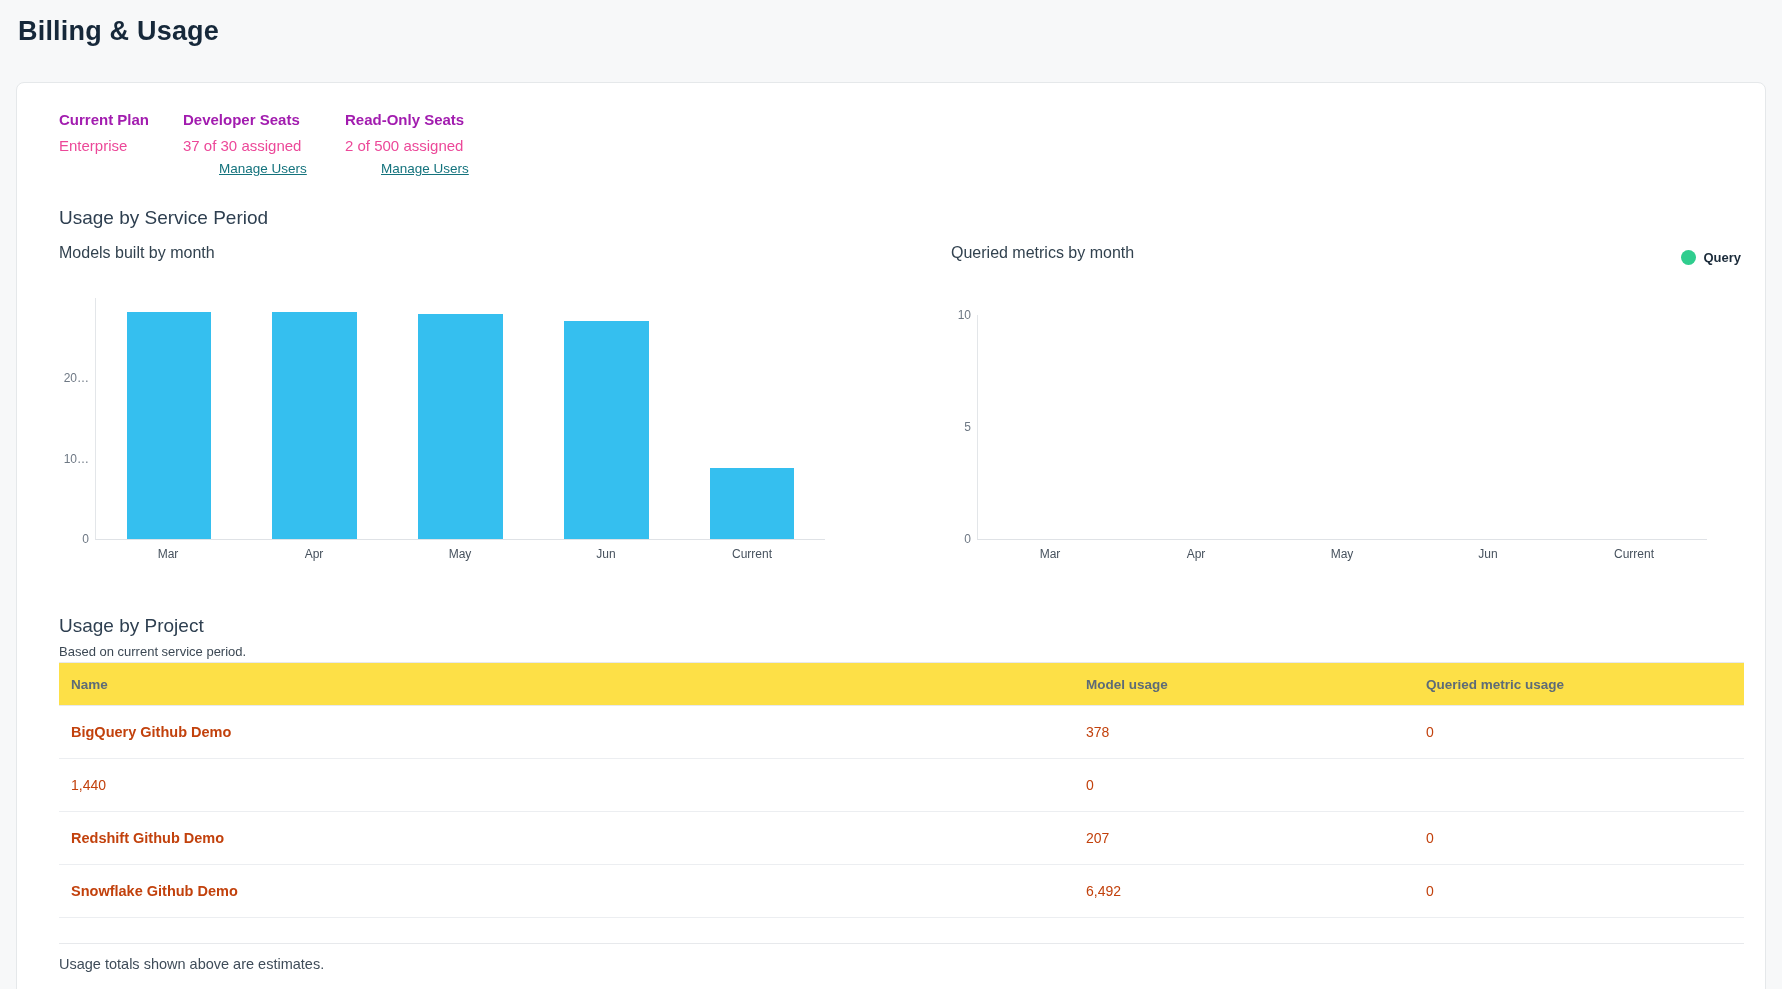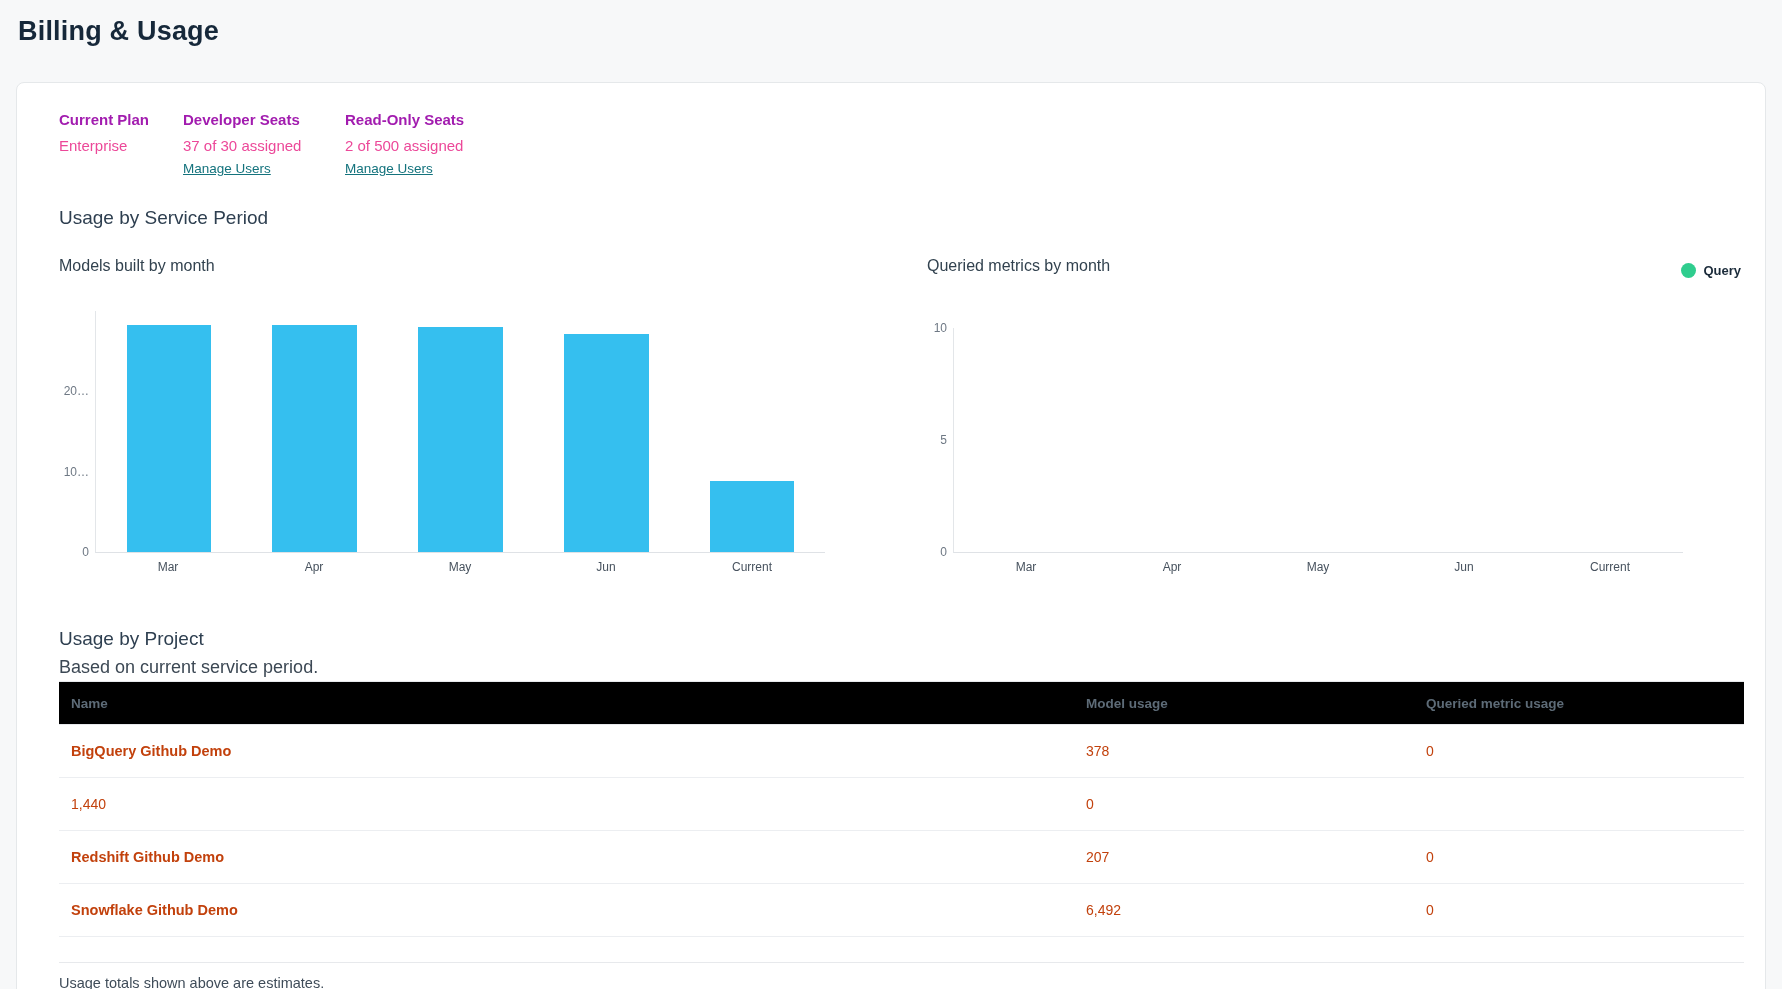--- a/index.html
+++ b/index.html
@@ -21,27 +21,27 @@
   }
 
   
   .plan-row { display:flex; }
   .plan-col { }
   .plan-col.c1 { width:124px; }
   .plan-col.c2 { width:162px; }
   .plan-label { font-size:15px; font-weight:700; color:#a21caf; }
   .plan-value { font-size:15px; color:#ec4899; margin-top:9px; }
   .plan-link { display:inline-block; margin-top:7px; font-size:13.5px; color:#14737d;
-               text-decoration:underline; cursor:pointer; }
+               text-decoration:underline; cursor:pointer;margin-left:36px; }
 
   
   .section-heading { font-size:19px; font-weight:400; color:#2e3f50; margin-top:30px; }
 
   
-  .charts-row { position:relative; display:flex; margin-top:28px; }
+  .charts-row { position:relative; display:flex; margin-top:15px;gap:24px; }
   .chart-title { font-size:16px; color:#32424f; }
   .chart-left  { width:826px; }
   .chart-right { flex:1; }
   .chart-right .chart-title { margin-left:42px; }
   .plot { position:relative; width:730px; border-left:1px solid #e3e6e9; border-bottom:1px solid #dfe2e6; }
   .chart-left  .plot { height:242px; margin-left:36px; margin-top:36px; }
   .chart-right .plot { height:225px; margin-left:68px; margin-top:53px; }
   .ytick { position:absolute; right:calc(100% + 7px); font-size:12px; color:#6e7884; white-space:nowrap; }
   .bars { position:absolute; left:0; top:0; right:0; bottom:0; display:flex; }
   .slot { flex:1; display:flex; align-items:flex-end; justify-content:center; }
@@ -50,24 +50,24 @@
   .chart-left  .xlabels { margin-left:36px; }
   .chart-right .xlabels { margin-left:68px; }
   .xlabel { flex:1; text-align:center; font-size:12px; color:#47525e; }
   .legend { position:absolute; right:3px; top:6px; }
   .legend-item { display:inline-flex; align-items:center; gap:7px; cursor:pointer; }
   .legend-dot { width:15px; height:15px; border-radius:50%; }
   .legend-label { font-size:13px; font-weight:700; color:#1b2b3a; }
 
   
   .project-section { margin-top:54px; }
-  .project-sub { font-size:18px; color:#3c4854; margin-top:7px; }
+  .project-sub { font-size:13px; color:#3c4854; margin-top:7px; }
   .usage-table { margin-top:3px; border-top:1px solid #e7e9ec; }
   .t-row { display:grid; grid-template-columns:1015px 340px 1fr; align-items:center; }
-  .t-head { background:#000000; height:43px; border-bottom:1px solid #e7e9ec; }
+  .t-head { background:#fde047; height:43px; border-bottom:1px solid #e7e9ec; }
   .t-head .t-cell { font-size:13.5px; font-weight:600; color:#5d6b77; }
   .t-cell { padding-left:12px; }
   .t-data { height:53px; border-bottom:1px solid #eceef1; }
   .t-data .cell-name { font-size:14.5px; font-weight:700; color:#c2410c; }
   .t-data .cell-num  { font-size:14px; color:#c2410c; }
   .t-footer-space { height:26px; border-bottom:1px solid #e7e9ec; }
   .footnote { margin-top:12px; font-size:14.5px; color:#3f4c59; }
 </style>
 </head>
 <body>

